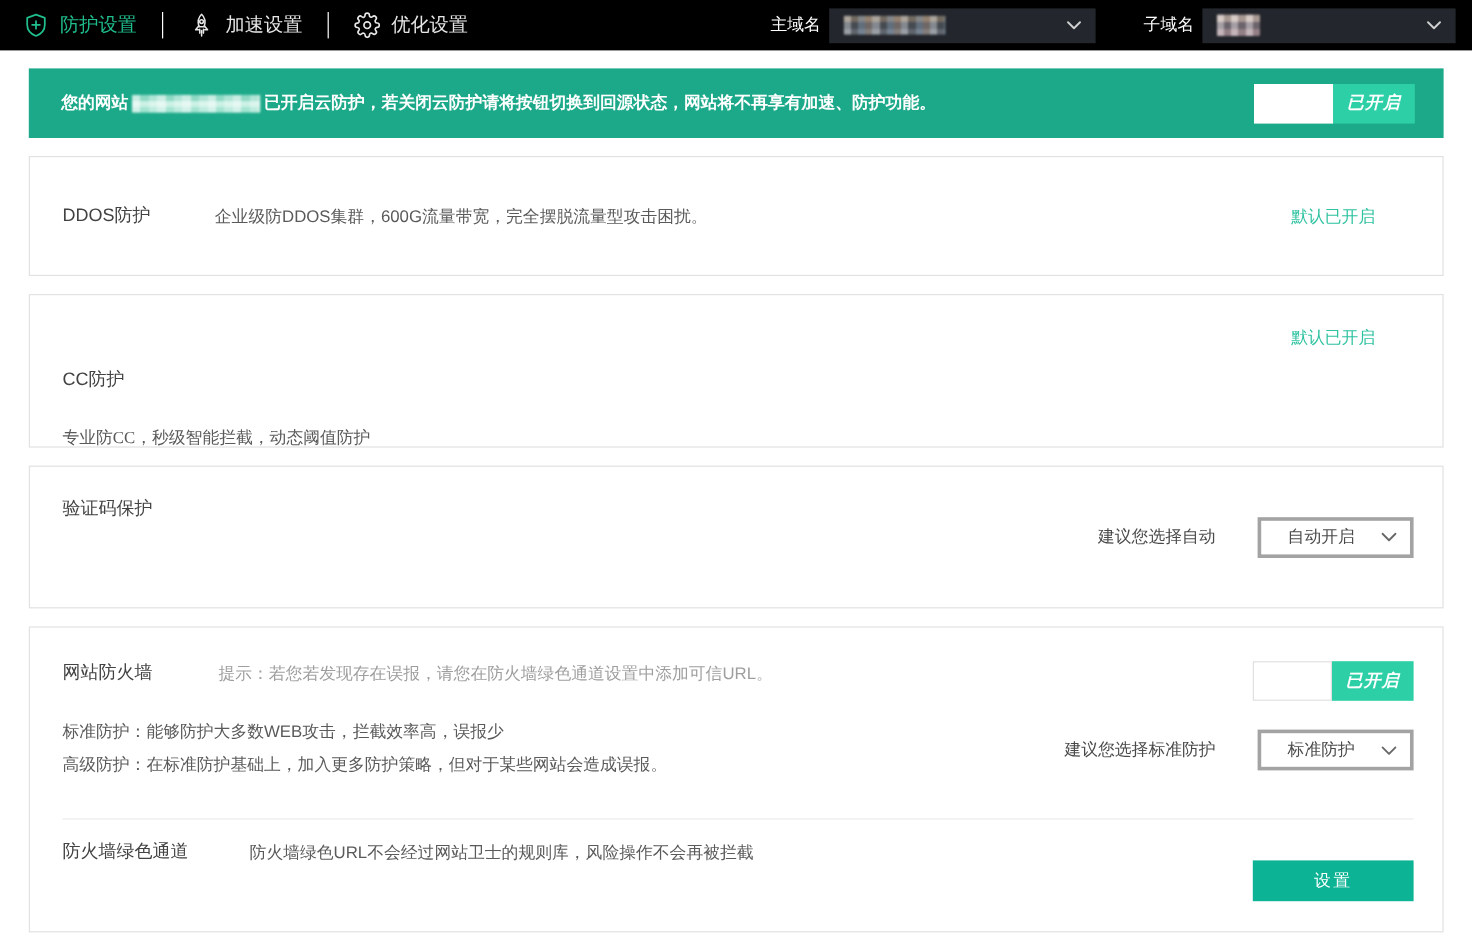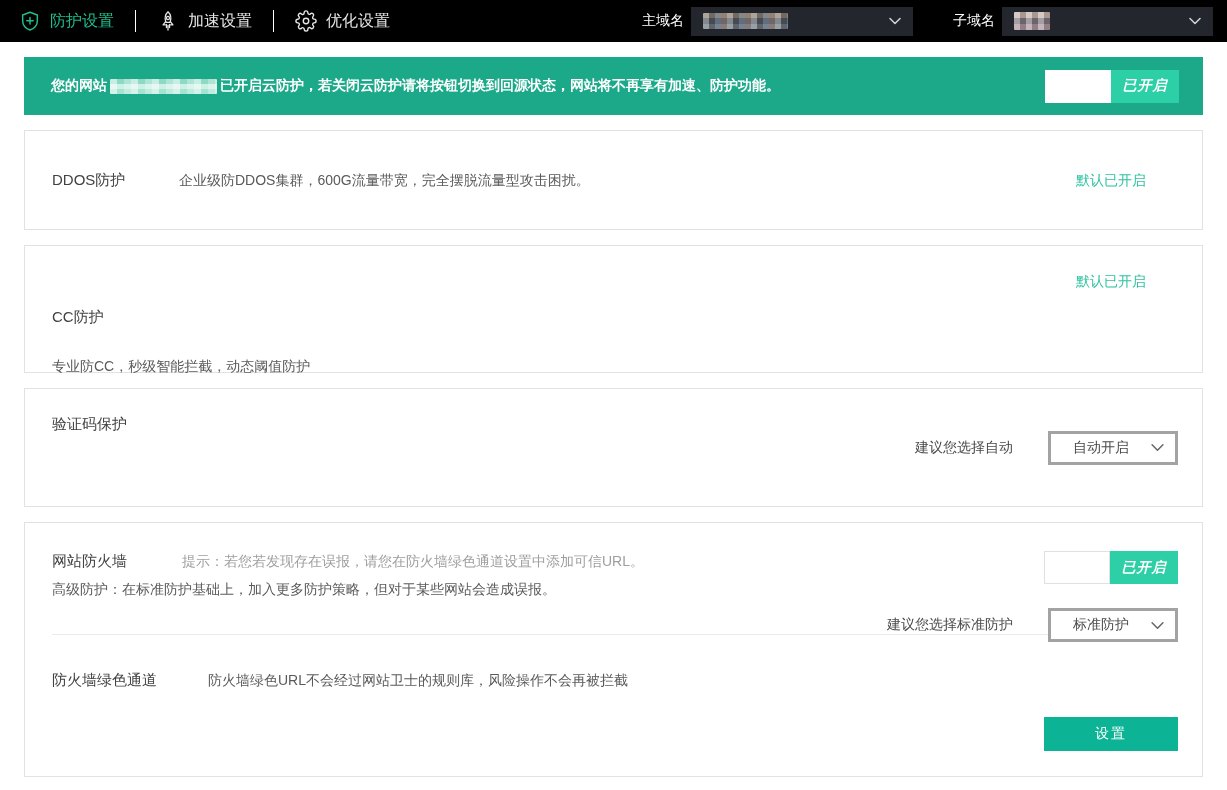--- a/index.html
+++ b/index.html
@@ -60,21 +60,21 @@
   .status { width:134px; flex:0 0 auto; text-align:center; font-size:14px;
     color:var(--status-green,#2fc2a0); line-height:20px; }
 
   .card-ddos { height:100px; display:flex; align-items:center; padding:0 24px 0 27px; }
   .card-ddos .card-title { width:127px; flex:0 0 auto; }
   .card-ddos .card-desc { flex:1; }
 
   .card-cc { height:128px; padding:25px 24px 0 27px; }
   .row-flex { display:flex; align-items:flex-start; }
   .row-flex .card-title { flex:1;margin-top:36px; }
-  .card-cc .card-desc { margin-top:29px; }
+  .card-cc .card-desc { margin-top:29px;font-family:Liberation Serif, serif; }
 
   .card-captcha { height:119px; padding:25px 24px 0 27px; }
   .card-captcha .card-desc { margin-top:30px; }
   .right-ctrl { position:absolute; right:24px; top:50%; transform:translateY(-50%);
     display:flex; align-items:center; gap:35px; }
   .suggest { font-size:14px; color:#4a4a4a; white-space:nowrap; }
 
   .select { width:130px; height:34px; border:3px solid #a3a3a3; background:#fff; cursor:pointer;
     display:flex; align-items:center; justify-content:center; position:relative; }
   .select-value { font-size:14px; color:#4a4a4a; padding-right:24px; }
@@ -82,21 +82,21 @@
 
   .card-firewall { height:255px; padding:28px 24px 0 27px; }
   .fw-row1 { display:flex; align-items:flex-start; }
   .fw-row1 .card-title { width:130px; flex:0 0 auto; }
   .fw-line1 { margin-top:28px; }
   .fw-line2 { margin-top:8px; }
   .fw-toggle { position:absolute; right:24px; top:28px; margin-left:0; }
   .fw-toggle .toggle-knob { border:1px solid #e0e0e0; }
   .fw-select-row { position:absolute; right:24px; top:85px; display:flex; align-items:center; gap:35px; }
   .divider { height:1px; background:#ebebeb; margin-top:35px; }
-  .gc-row { display:flex; align-items:flex-end; margin-top:35px; }
+  .gc-row { display:flex; align-items:flex-end; margin-top:17px; }
   .gc-row .card-title { width:156px; flex:0 0 auto; }
   .btn-green { position:absolute; right:24px; top:194px; width:134px; height:34px; border:none;
     background:var(--action-green,#0cb495); color:#fff; font-size:14px; letter-spacing:2px; cursor:pointer;
     font-family:inherit; }
 </style>
 </head>
 <body>
 
 <header class="topbar">
   <nav class="nav">
@@ -192,20 +192,21 @@
         </span>
       </div>
     </div>
   </section>
 
   <section class="card card-firewall">
     <div class="fw-row1">
       <h3 class="card-title">网站防火墙</h3>
       <p class="card-desc hint">提示：若您若发现存在误报，请您在防火墙绿色通道设置中添加可信URL。</p>
     </div>
+    <p class="card-desc fw-line1">标准防护：能够防护大多数WEB攻击，拦截效率高，误报少</p>
     <p class="card-desc fw-line2">高级防护：在标准防护基础上，加入更多防护策略，但对于某些网站会造成误报。</p>
 
     <div class="toggle fw-toggle">
       <span class="toggle-knob"></span>
       <span class="toggle-on">已开启</span>
     </div>
     <div class="fw-select-row">
       <span class="suggest">建议您选择标准防护</span>
       <div class="select">
         <span class="select-value">标准防护</span>

